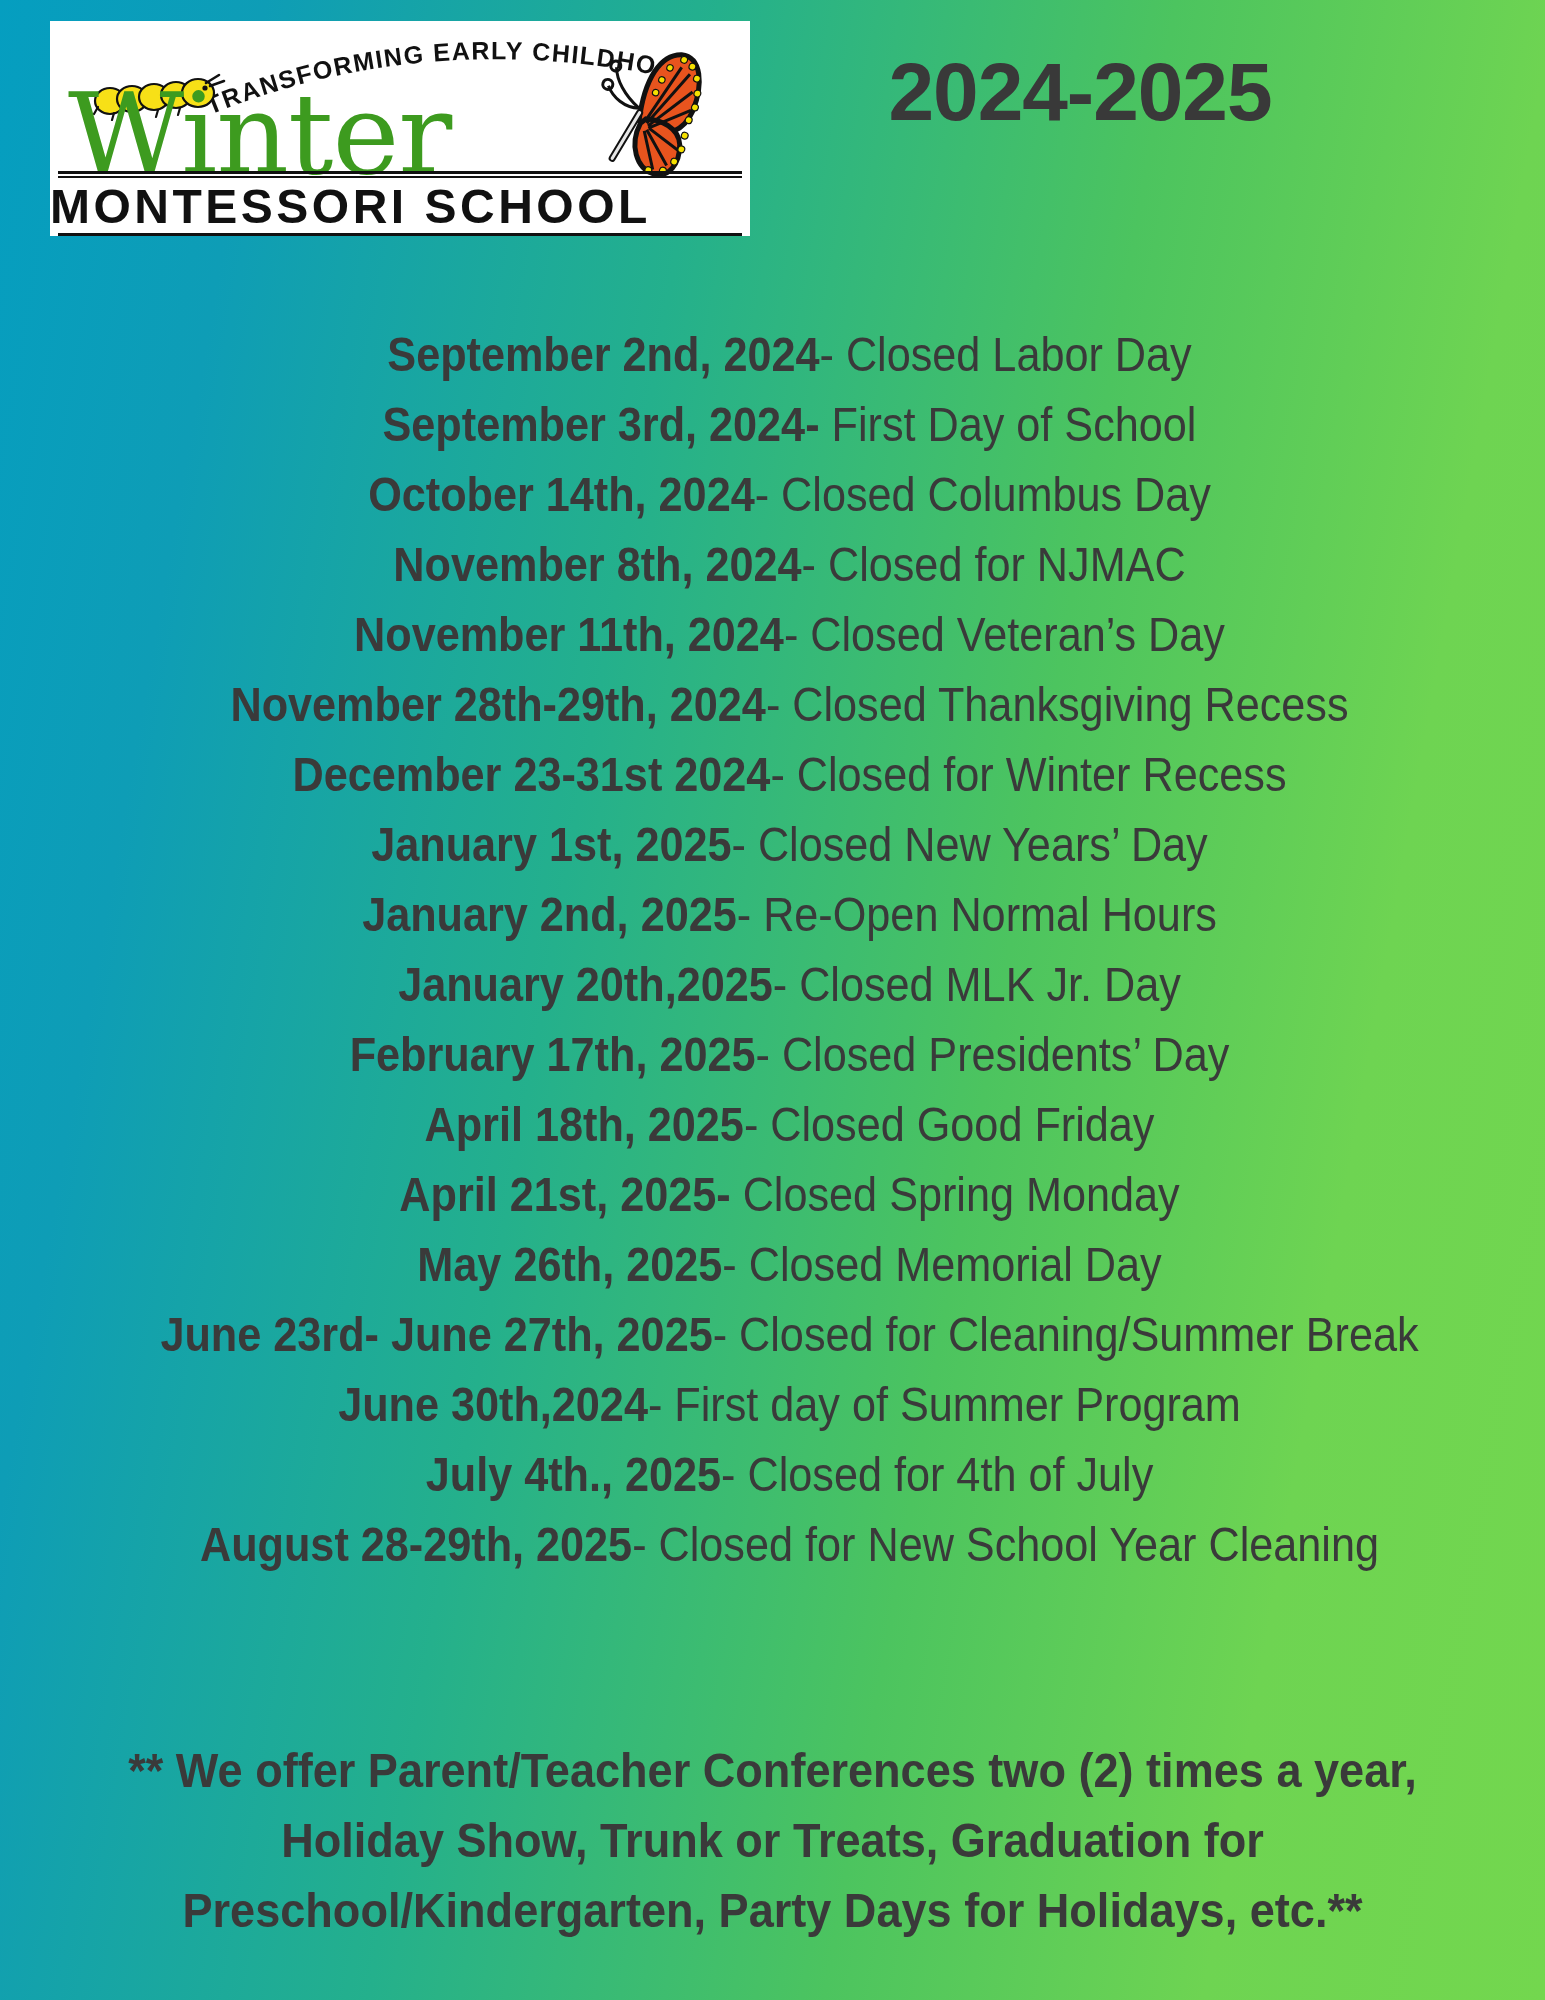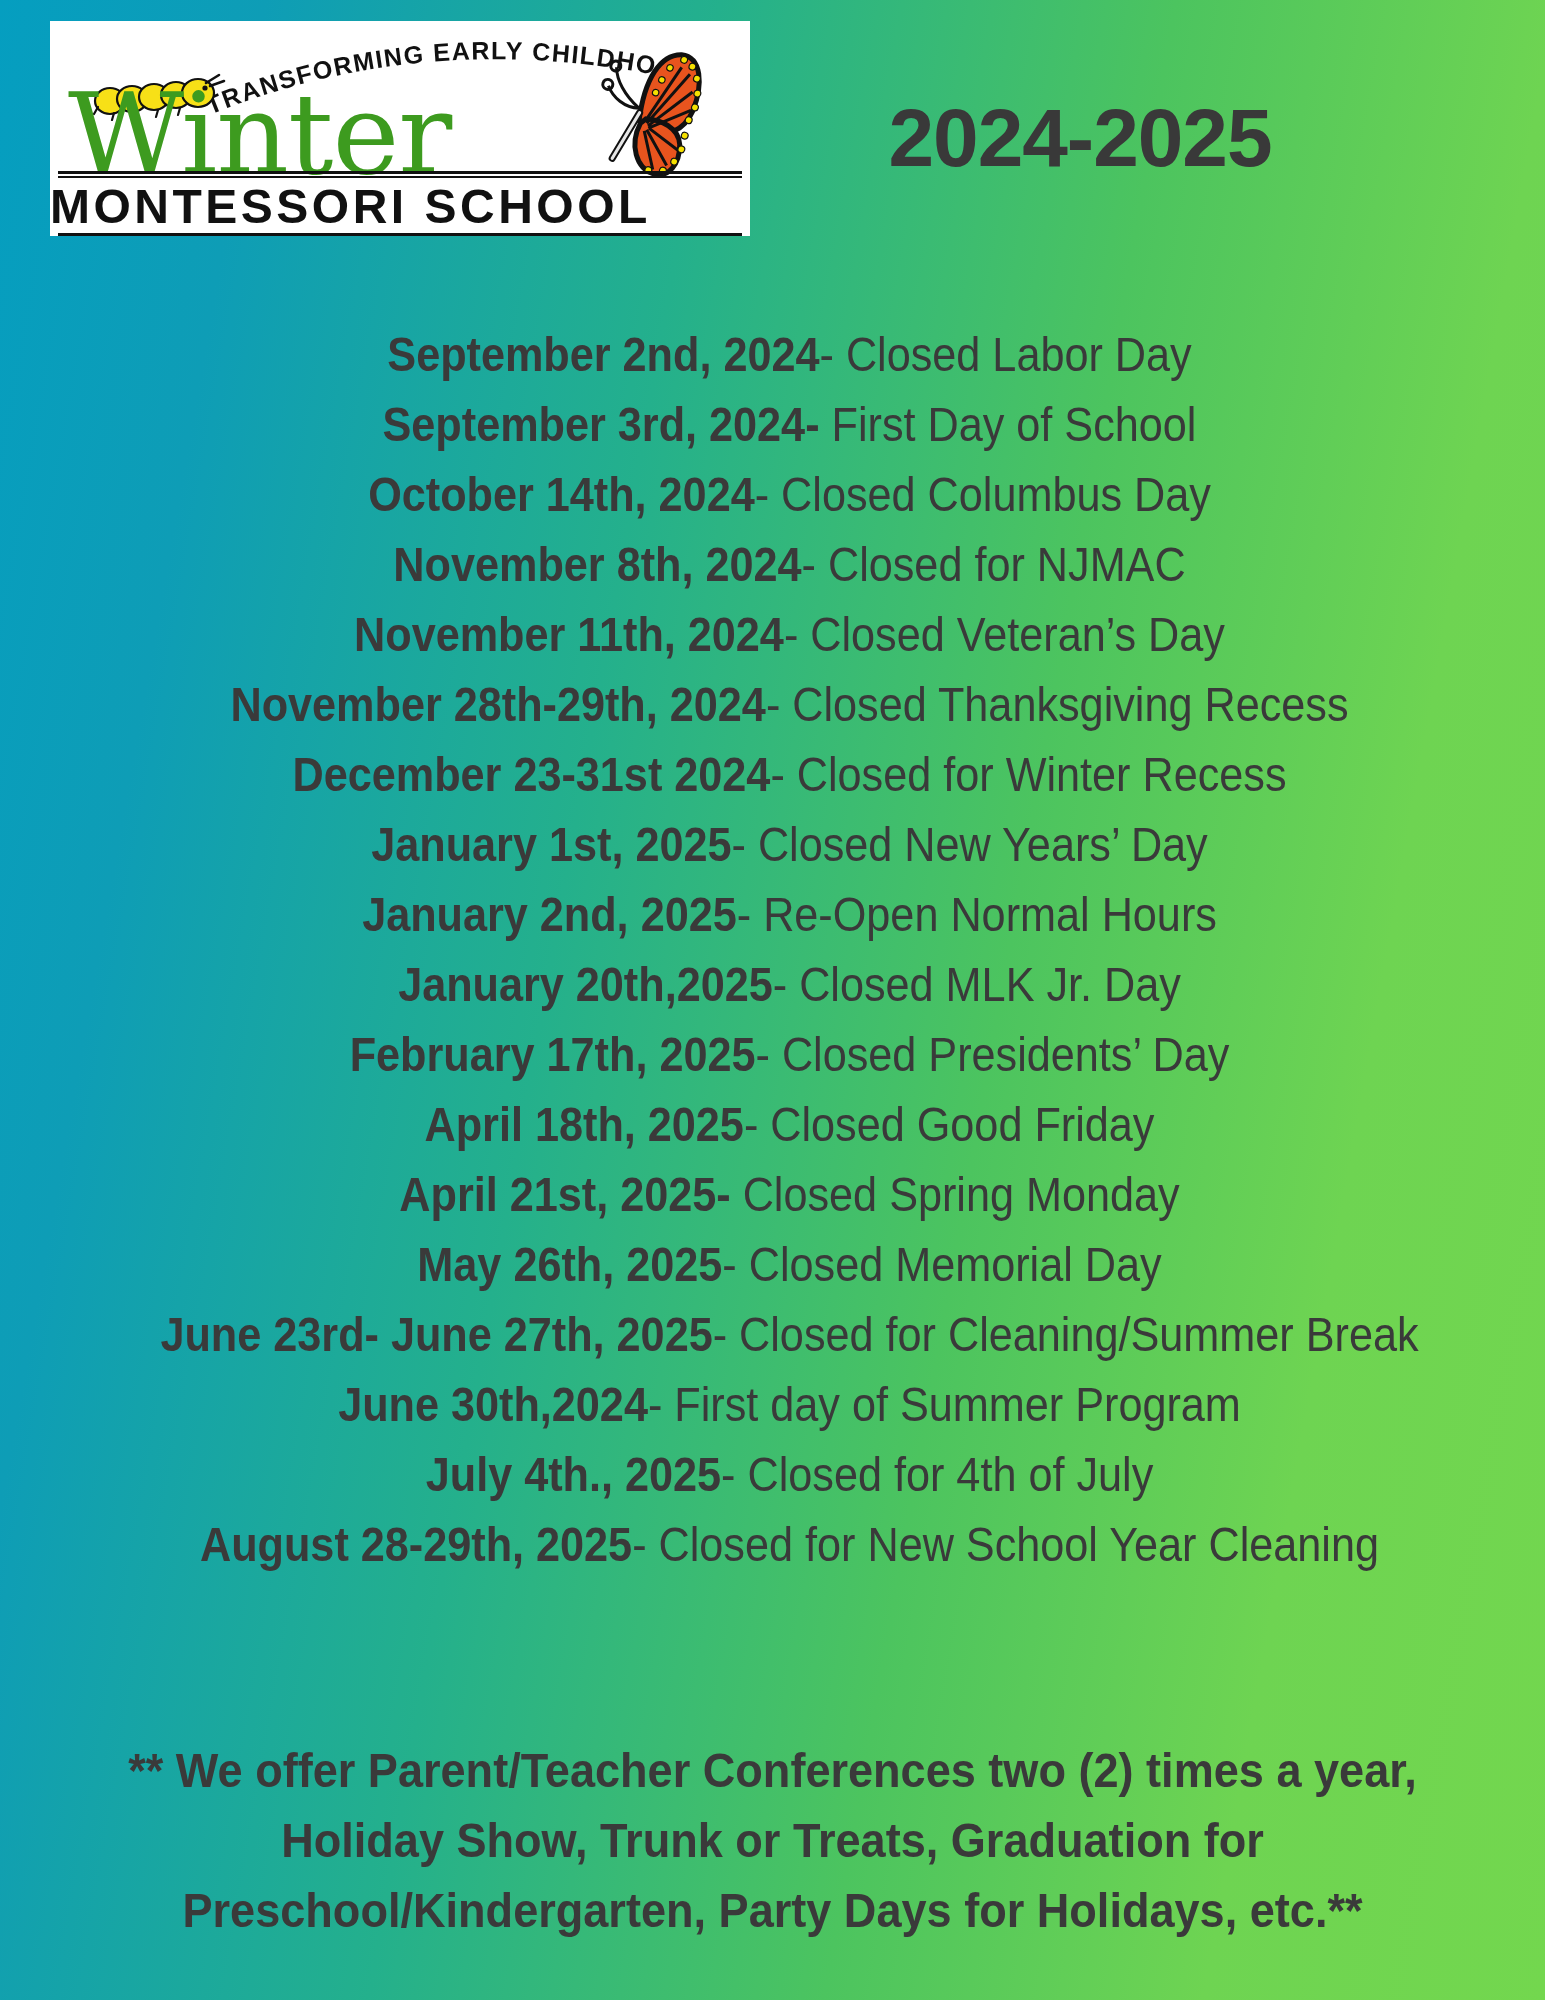--- a/index.html
+++ b/index.html
@@ -125,21 +125,20 @@
     left: 760px;
     top: 38px;
     width: 640px;
     text-align: center;
     color: #393939;
     font-family: "Liberation Sans", sans-serif;
     font-weight: bold;
     font-size: 82px;
     line-height: 1.32;
     letter-spacing: -1px;
-    margin-top: 46px;
   }
 
   
   .entries {
     position: absolute;
     left: 0;
     top: 320px;
     width: 1545px;
     text-align: center;
     color: #3a3a3a;

